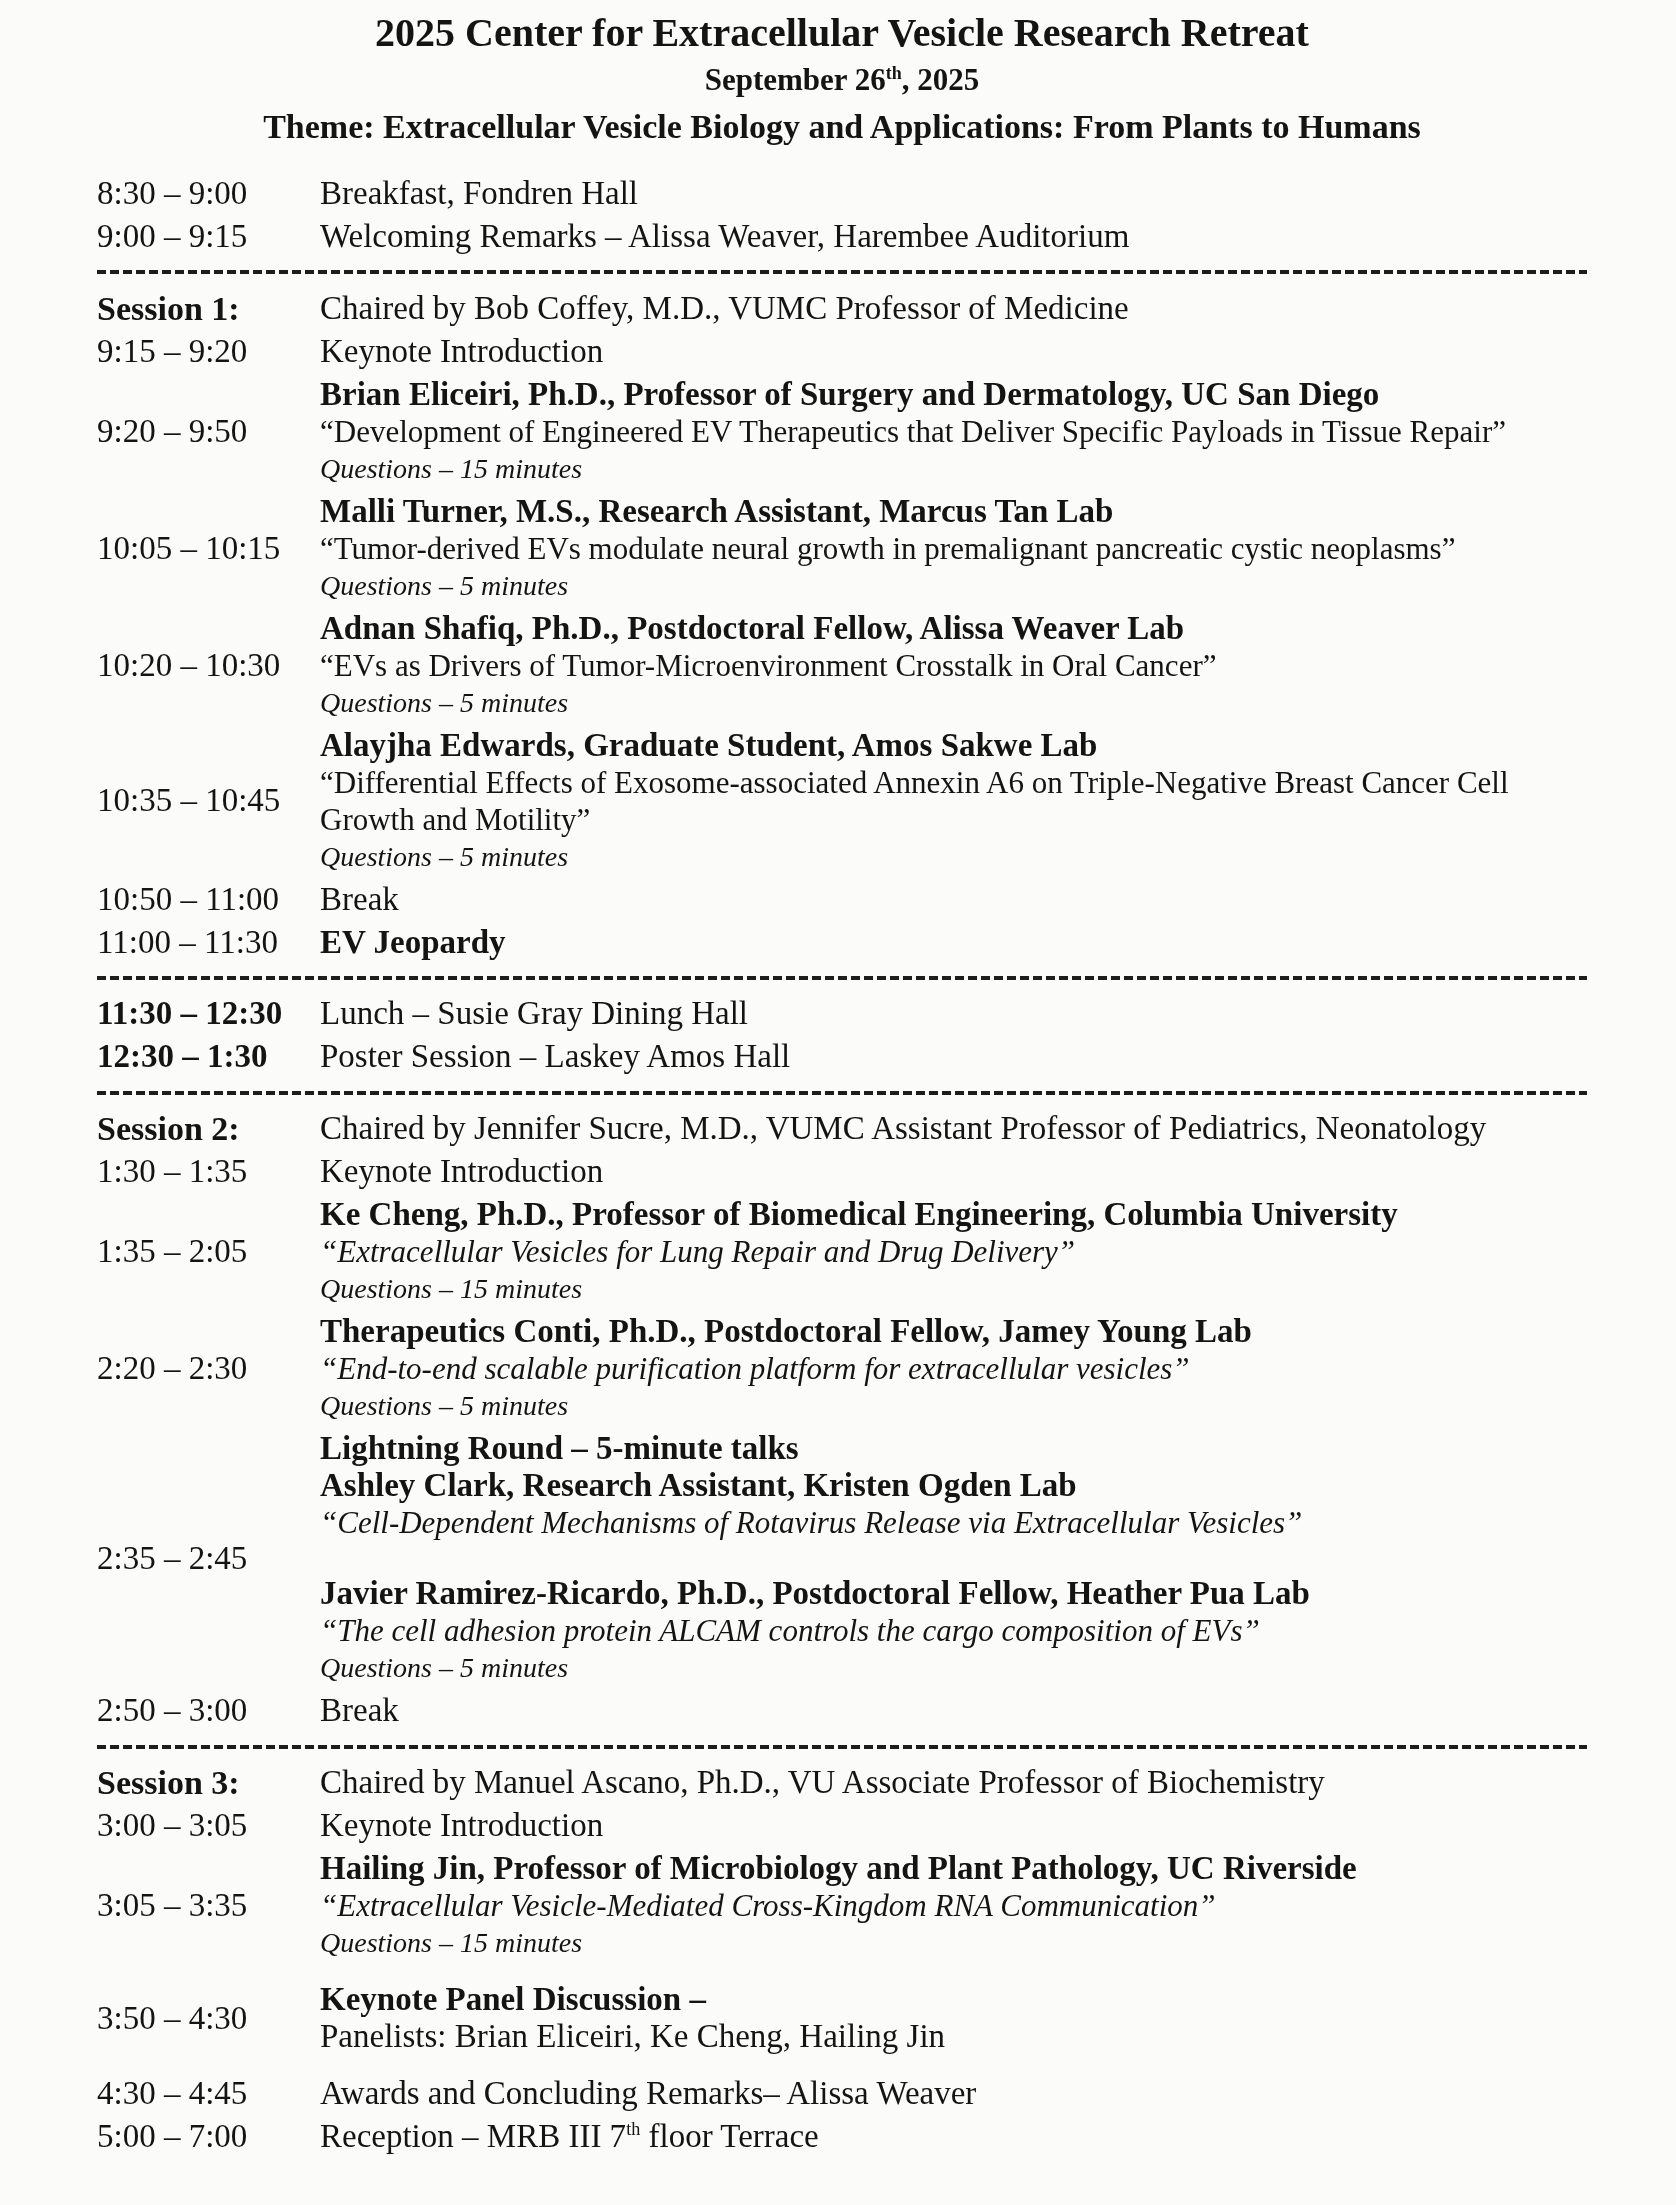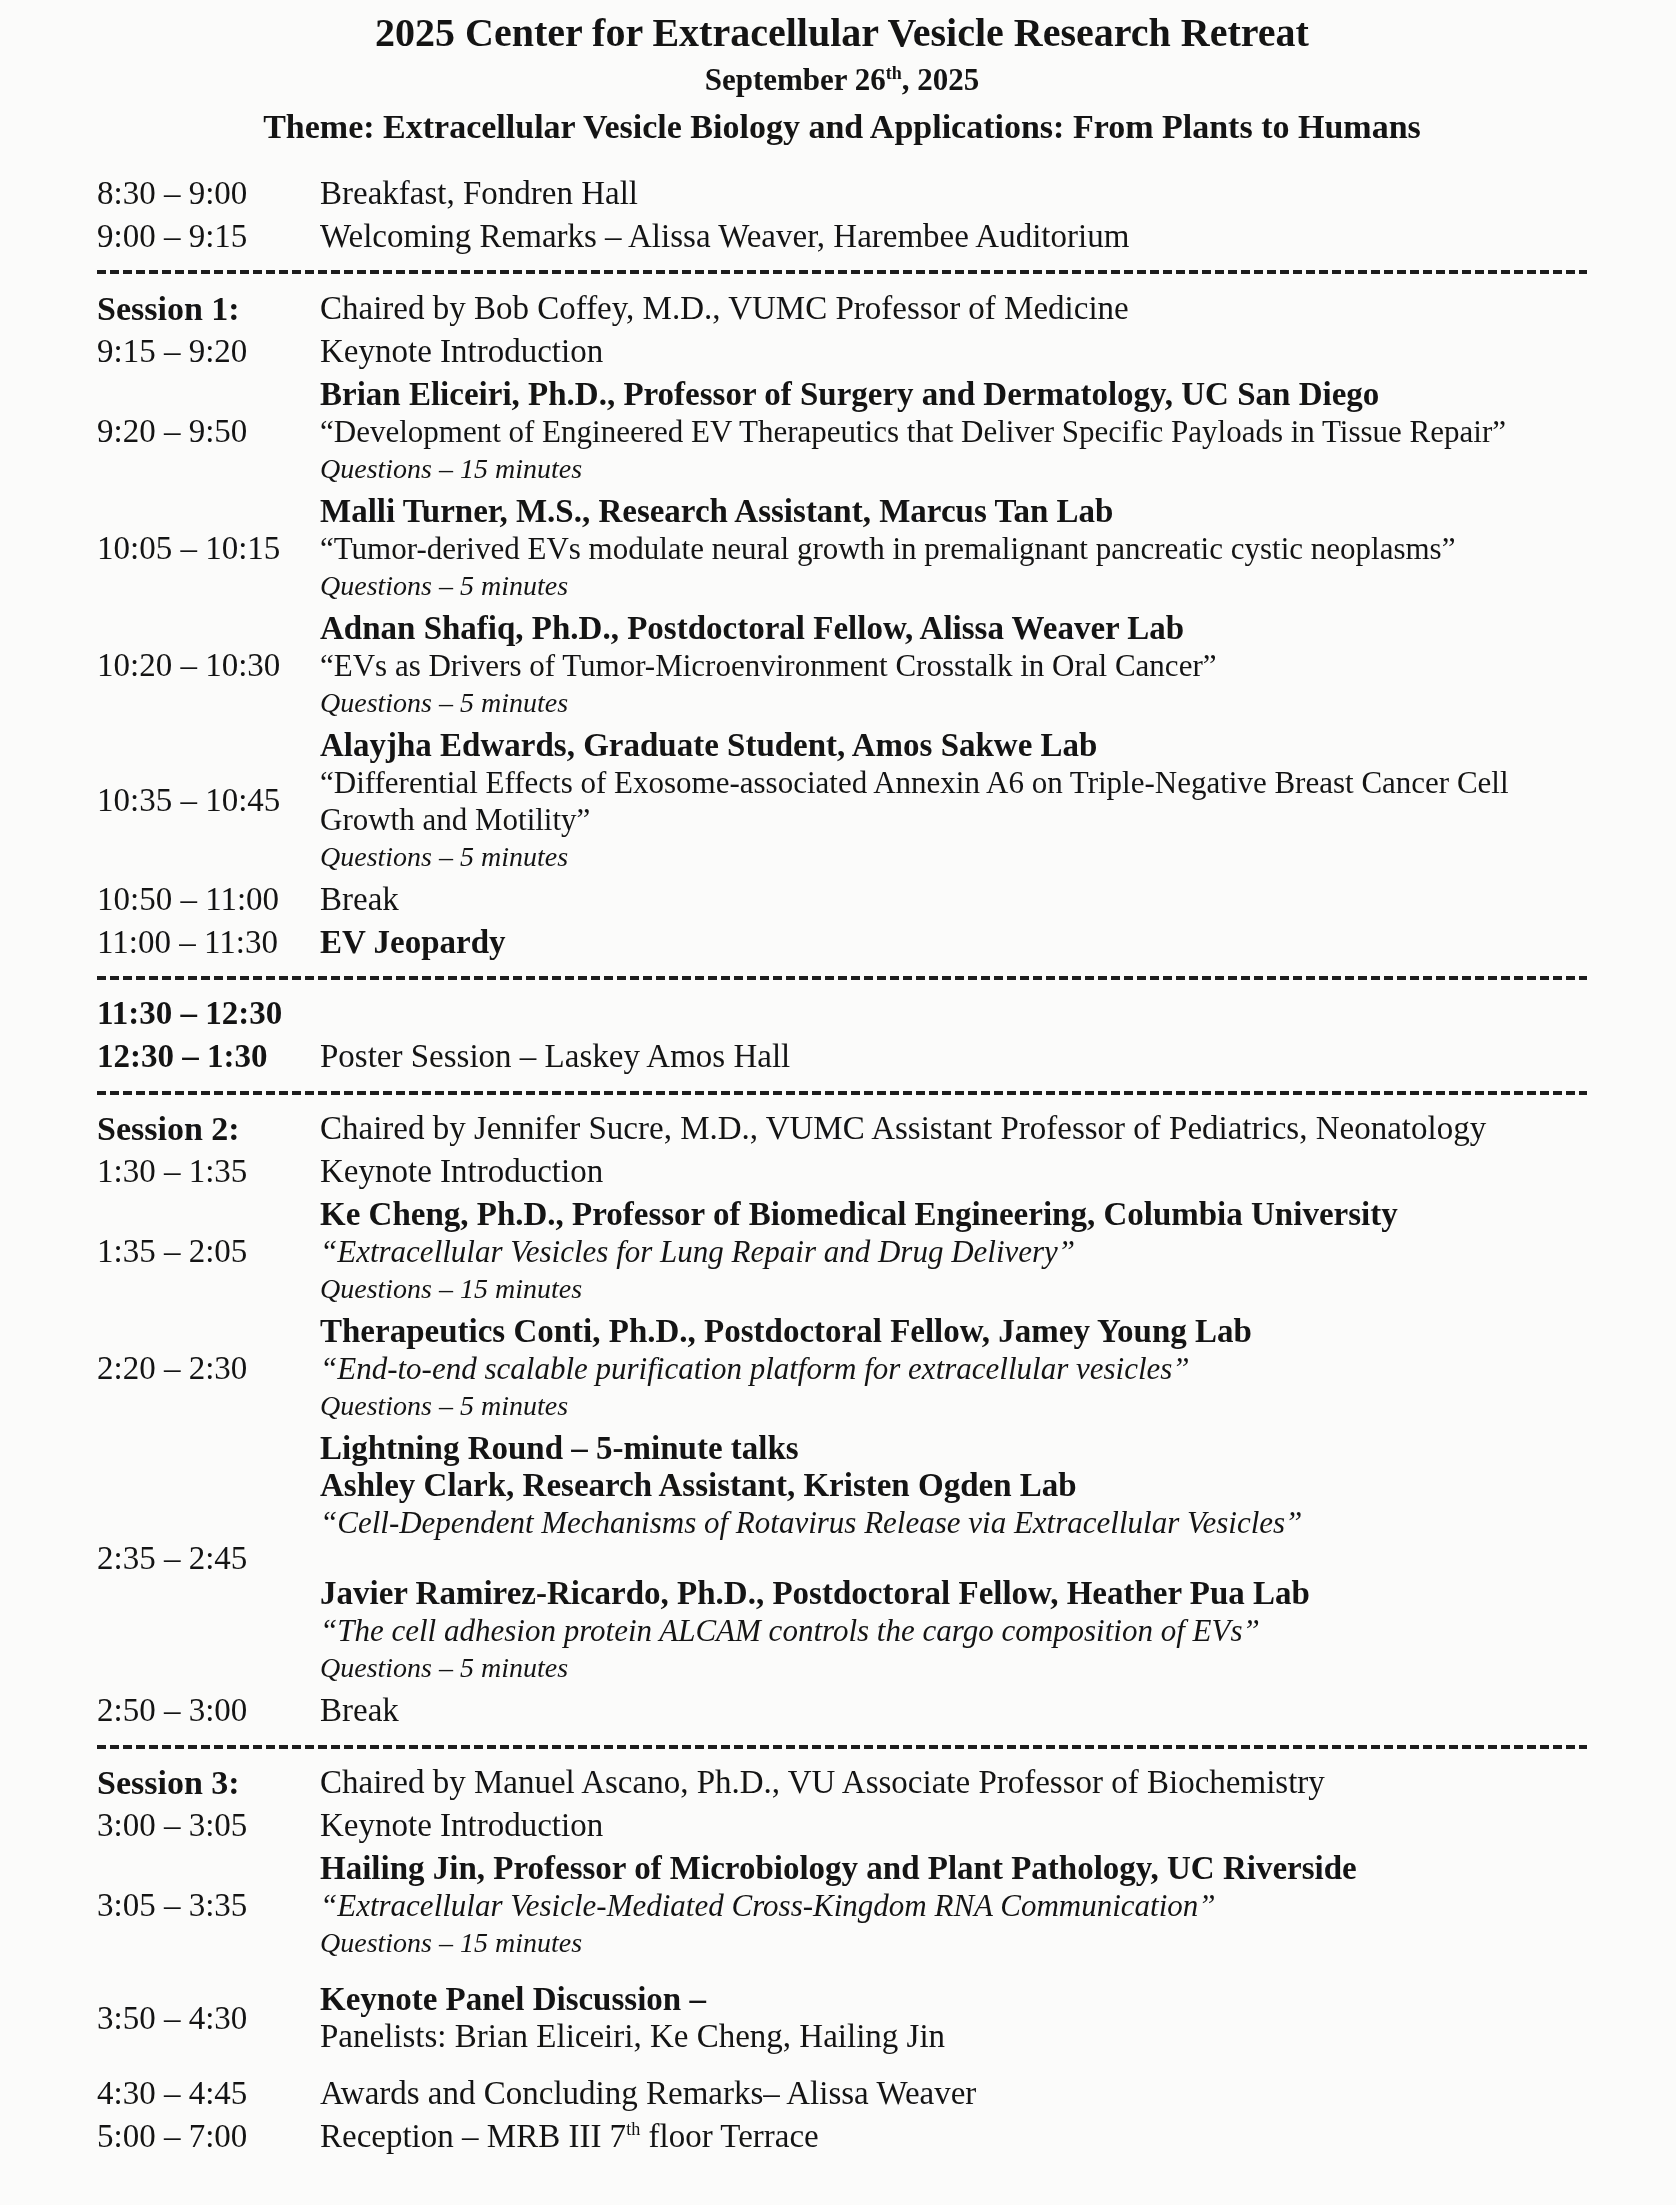--- a/index.html
+++ b/index.html
@@ -149,20 +149,23 @@
       <div class="time">11:00 – 11:30</div>
       <div class="desc">
           <div class="ln b">EV Jeopardy</div>
         </div>
     </div>
 
     <div class="divider"></div>
 
     <div class="row">
       <div class="time t-bold">11:30 – 12:30</div>
+      <div class="desc">
+          <div class="ln">Lunch – Susie Gray Dining Hall</div>
+        </div>
     </div>
 
     <div class="row">
       <div class="time t-bold">12:30 – 1:30</div>
       <div class="desc">
           <div class="ln">Poster Session – Laskey Amos Hall</div>
         </div>
     </div>
 
     <div class="divider"></div>

